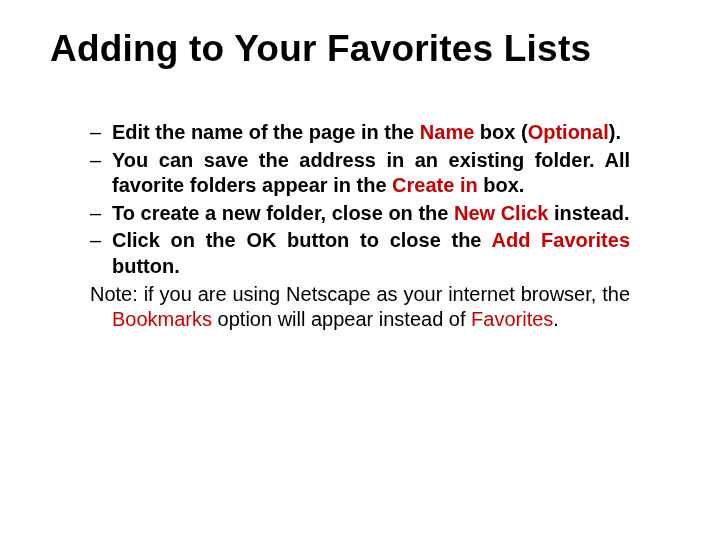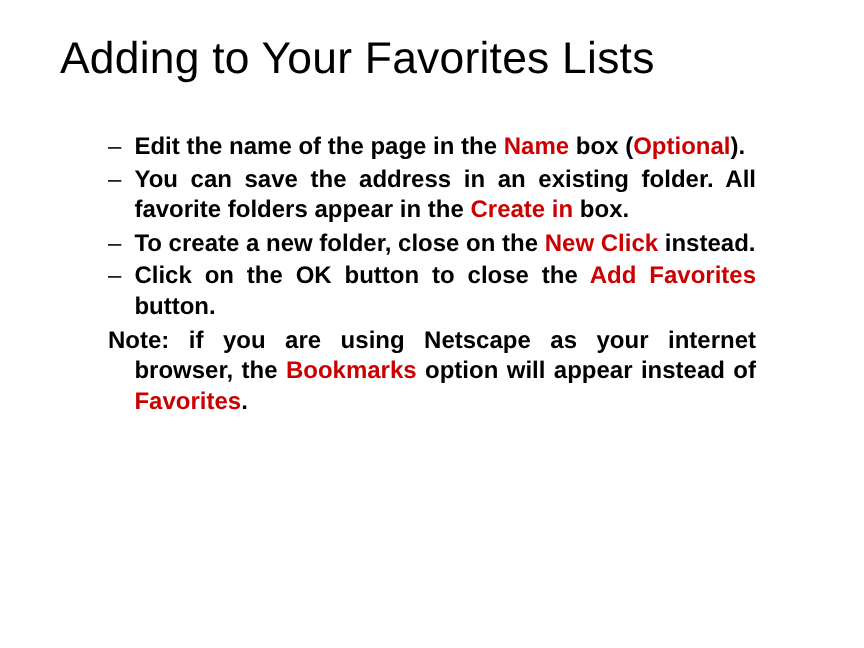--- a/index.html
+++ b/index.html
@@ -12,22 +12,22 @@
     color: #000;
   }
   .slide {
     box-sizing: border-box;
     width: 720px;
     height: 540px;
     padding: 28px 50px 0 50px;
   }
   .title {
     font-size: 37px;
-    font-weight: 400;
-    margin: 0 0 40px 0;
+    font-weight: 700;
+    margin: 0 0 50px 0;
     letter-spacing: 0.2px;
   }
   .body {
     font-size: 20px;
     line-height: 1.28;
     padding: 0 40px 0 40px;
   }
   .bullet {
     display: flex;
     text-align: justify;
@@ -41,21 +41,20 @@
   }
   .bt {
     flex: 1 1 auto;
     font-weight: bold;
   }
   .note {
     text-align: justify;
     padding-left: 22px;
     text-indent: -22px;
     margin-top: 2px;
-    font-weight: bold;
   }
   .hl { color: #cc0000; }
 </style>
 </head>
 <body>
 
 <div class="slide">
   <h1 class="title">Adding to Your Favorites Lists</h1>
 
   <div class="body">

